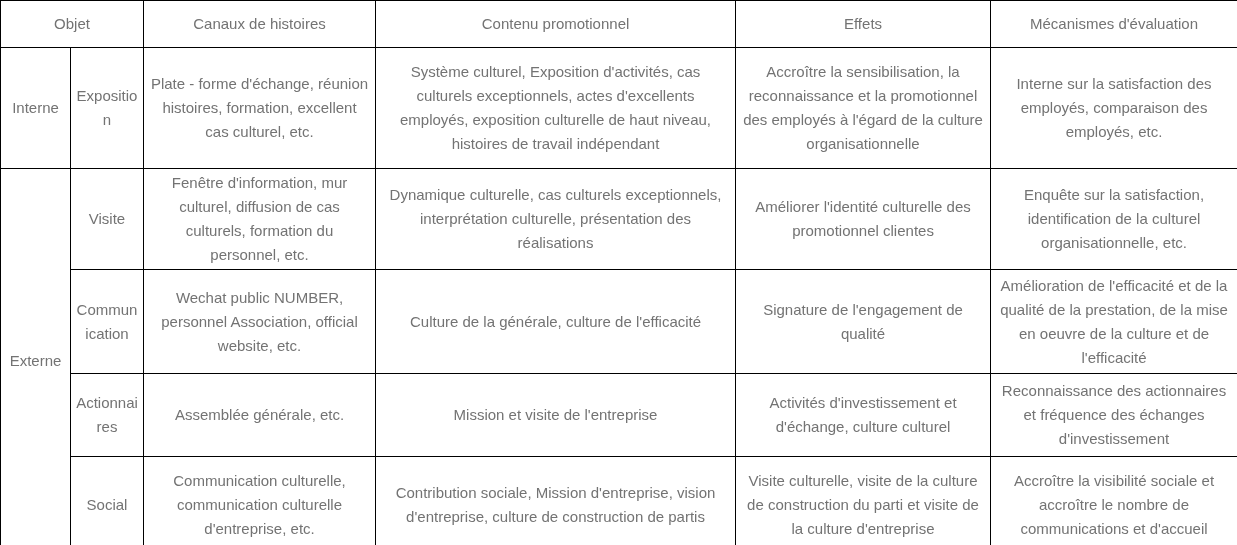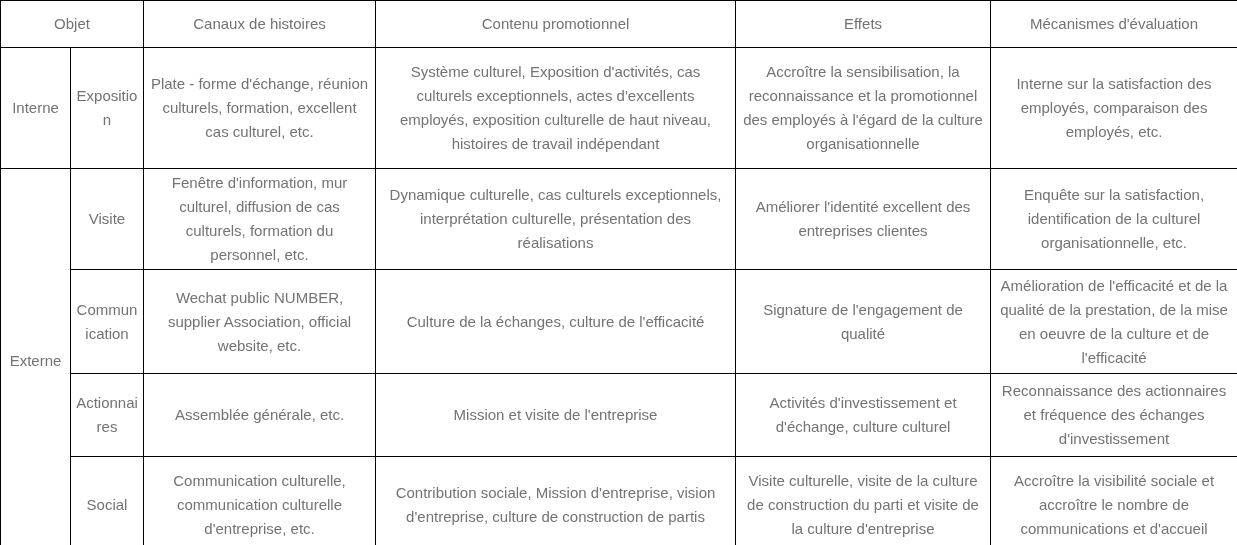--- a/index.html
+++ b/index.html
@@ -69,37 +69,37 @@
         <th>Canaux de histoires</th>
         <th>Contenu promotionnel</th>
         <th>Effets</th>
         <th>Mécanismes d'évaluation</th>
       </tr>
     </thead>
     <tbody>
       <tr class="r-1">
         <td>Interne</td>
         <td class="subject">Exposition</td>
-        <td>Plate - forme d'échange, réunion culturels, formation, excellent cas culturel, etc.</td>
+        <td>Plate - forme d'échange, réunion histoires, formation, excellent cas culturel, etc.</td>
         <td>Système culturel, Exposition d'activités, cas culturels exceptionnels, actes d'excellents employés, exposition culturelle de haut niveau, histoires de travail indépendant</td>
         <td>Accroître la sensibilisation, la reconnaissance et la promotionnel des employés à l'égard de la culture organisationnelle</td>
         <td>Interne sur la satisfaction des employés, comparaison des employés, etc.</td>
       </tr>
       <tr class="r-2">
         <td rowspan="4">Externe</td>
         <td class="subject">Visite</td>
         <td>Fenêtre d'information, mur culturel, diffusion de cas culturels, formation du personnel, etc.</td>
         <td>Dynamique culturelle, cas culturels exceptionnels, interprétation culturelle, présentation des réalisations</td>
-        <td>Améliorer l'identité excellent des entreprises clientes</td>
+        <td>Améliorer l'identité culturelle des promotionnel clientes</td>
         <td>Enquête sur la satisfaction, identification de la culturel organisationnelle, etc.</td>
       </tr>
       <tr class="r-3">
         <td class="subject">Communication</td>
-        <td>Wechat public NUMBER, supplier Association, official website, etc.</td>
-        <td>Culture de la échanges, culture de l'efficacité</td>
+        <td>Wechat public NUMBER, personnel Association, official website, etc.</td>
+        <td>Culture de la générale, culture de l'efficacité</td>
         <td>Signature de l'engagement de qualité</td>
         <td>Amélioration de l'efficacité et de la qualité de la prestation, de la mise en oeuvre de la culture et de l'efficacité</td>
       </tr>
       <tr class="r-4">
         <td class="subject">Actionnaires</td>
         <td>Assemblée générale, etc.</td>
         <td>Mission et visite de l'entreprise</td>
         <td>Activités d'investissement et d'échange, culture culturel</td>
         <td>Reconnaissance des actionnaires et fréquence des échanges d'investissement</td>
       </tr>

